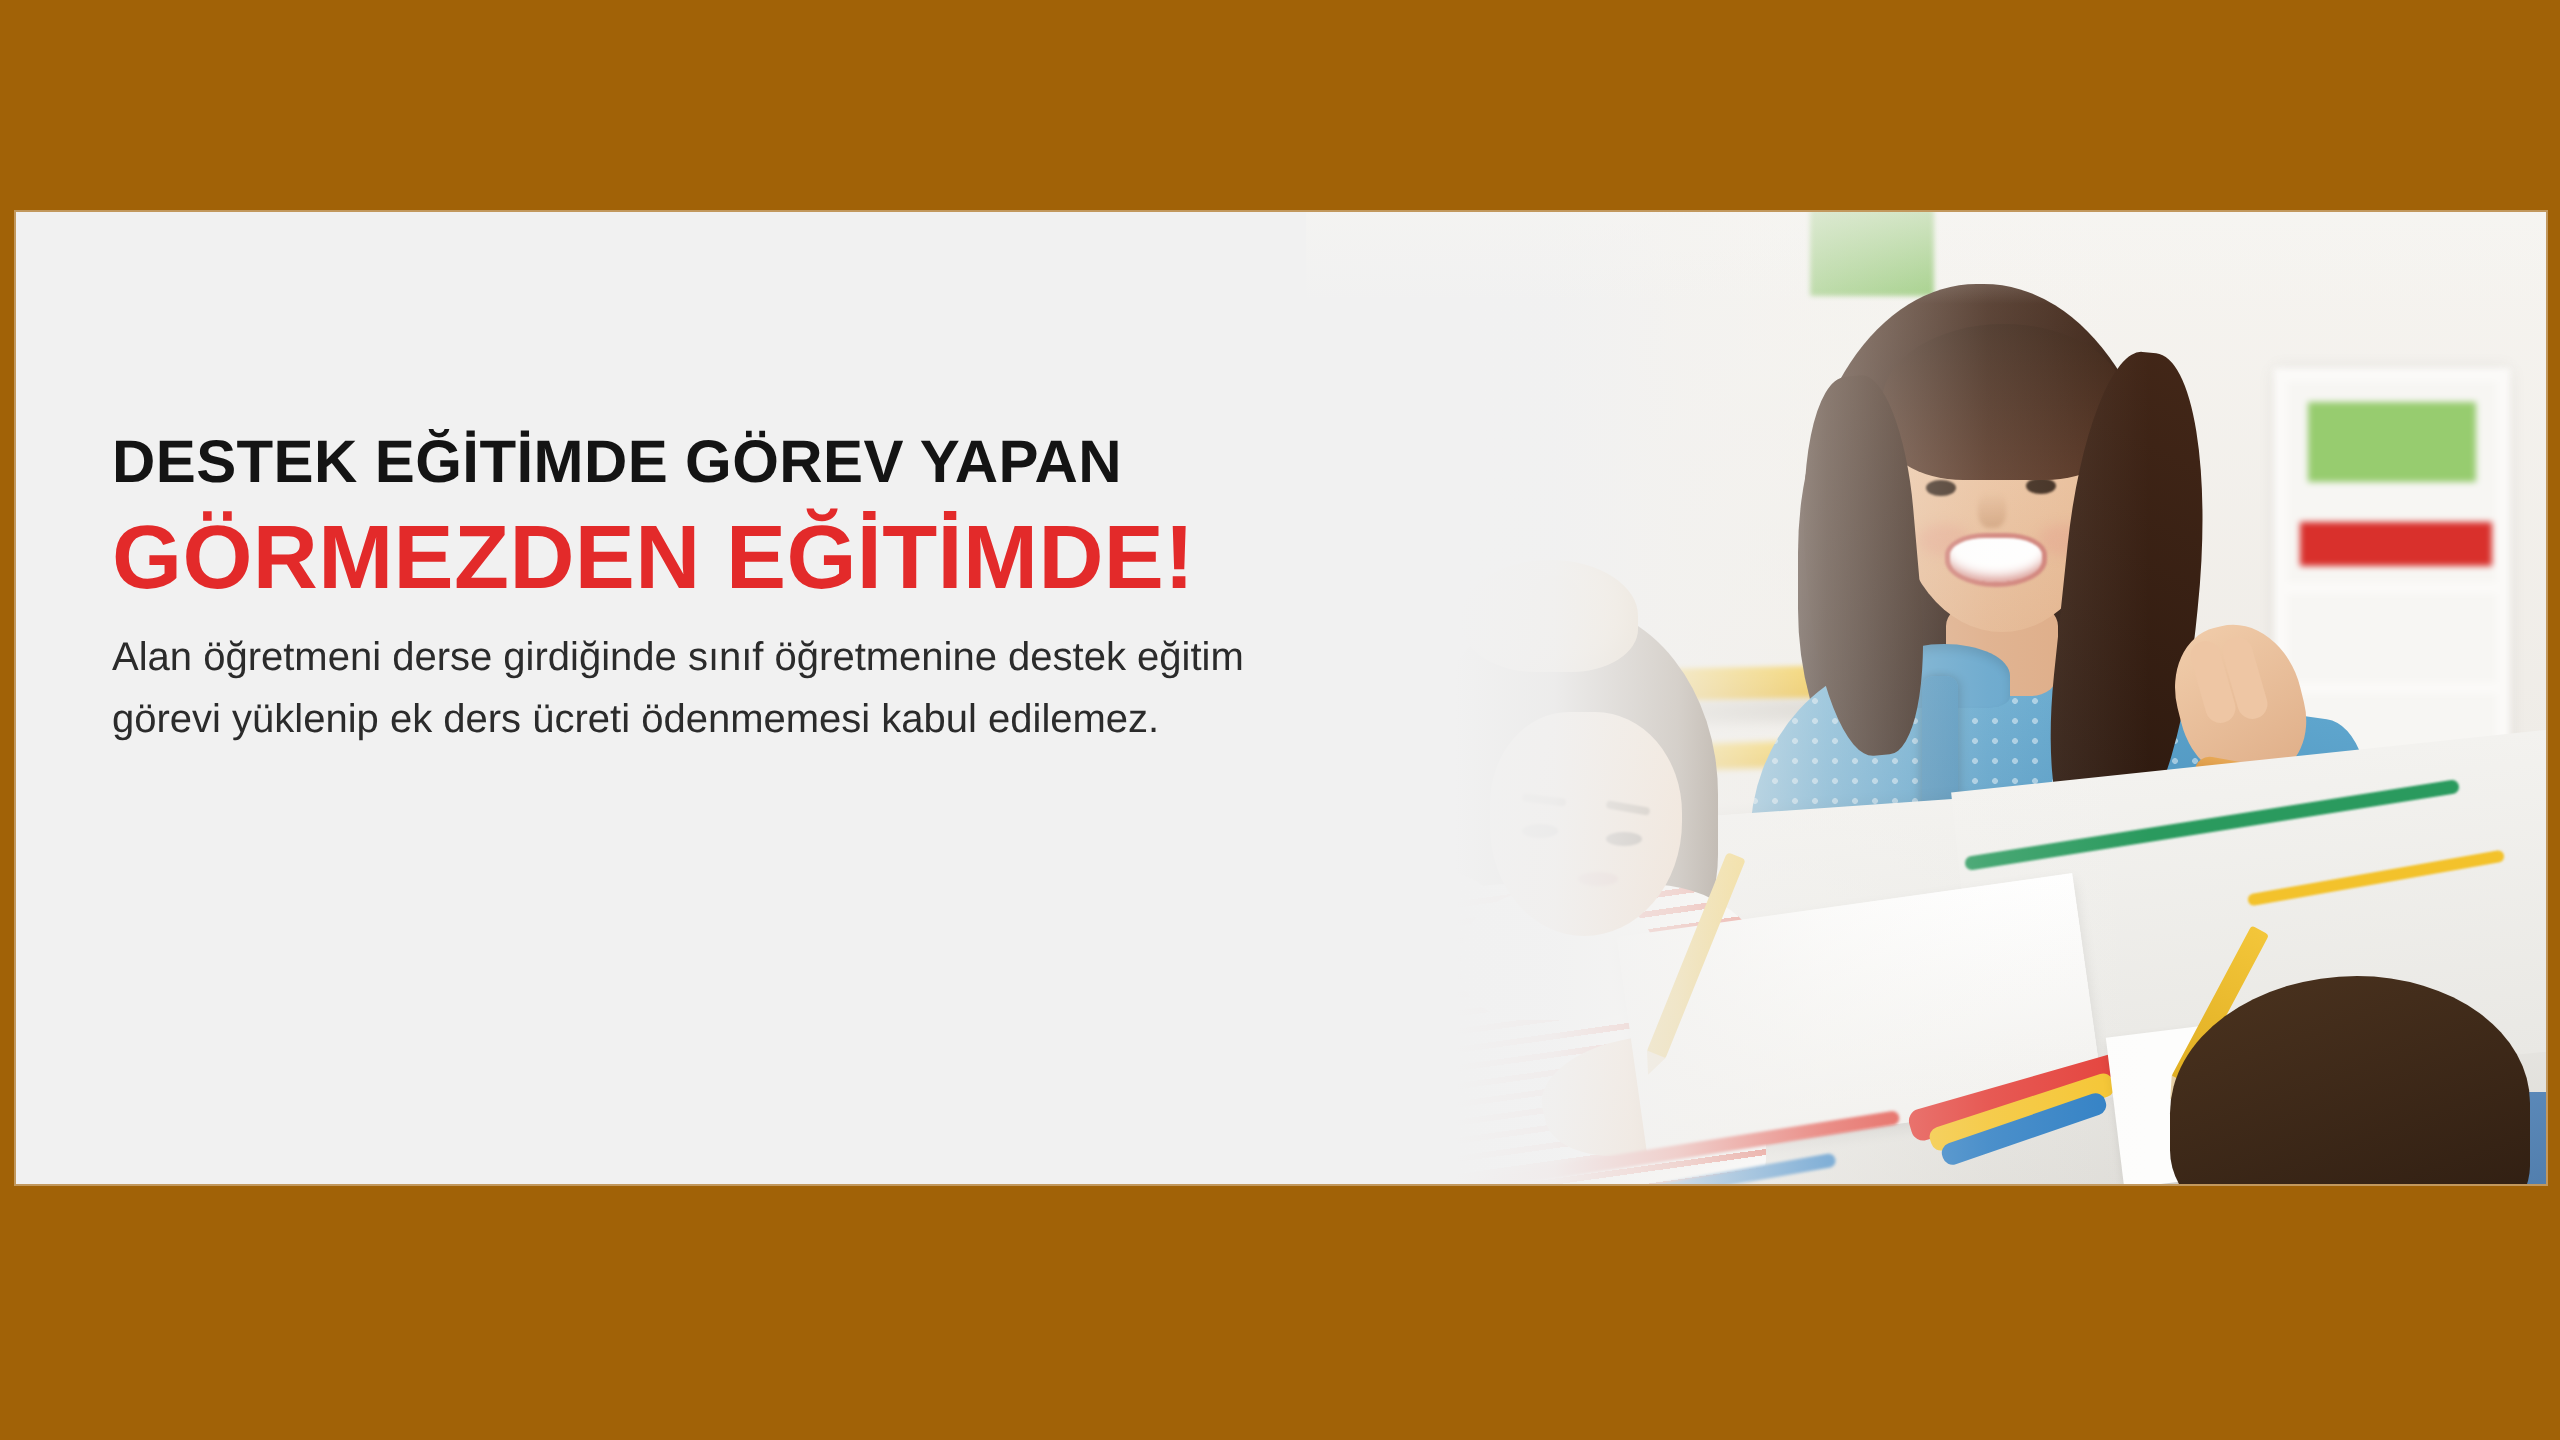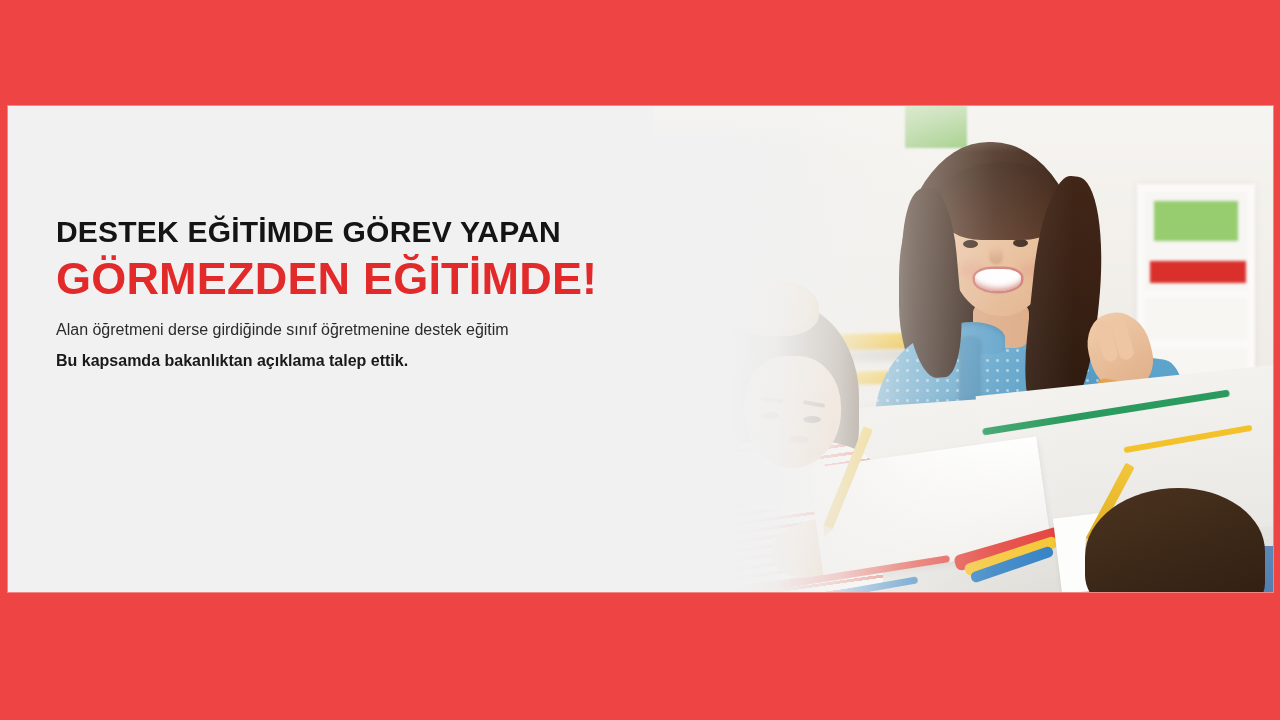--- a/index.html
+++ b/index.html
@@ -6,21 +6,21 @@
   html, body {
     width:1280px; height:720px;
     overflow:hidden;
     font-family:"Liberation Sans", sans-serif;
   }
   body { background:#1c2c4c; position:relative; }
 
   
   #frame {
     position:absolute; inset:0;
-    background:#ef4444;
+    background:#a16207;
   }
 
   
   #banner {
     position:absolute;
     left:8px; top:106px;
     width:1265px; height:486px;
     background:#f1f1f1;
     overflow:hidden;
     box-shadow:0 0 0 1px rgba(255,255,255,.35);
@@ -343,21 +343,21 @@
   .h-red {
     font-weight:bold;
     font-size:45px;
     line-height:52px;
     letter-spacing:.2px;
     color:#e32a2a;
     margin-top:3px;
     white-space:nowrap;
   }
   .p-line {
-    font-size:16px;
+    font-size:20px;
     line-height:31px;
     color:#2b2b2b;
     white-space:nowrap;
   }
   .p-wrap { margin-top:9px; }
   .p-bold { font-weight:bold; color:#1a1a1a; }
 </style>
 </head>
 <body>
 
@@ -447,18 +447,18 @@
 
       <div class="photo-fade"></div>
       <div class="photo-fade-top"></div>
     </div>
 
     <div id="copy">
       <div class="h-line">DESTEK EĞİTİMDE GÖREV YAPAN</div>
       <div class="h-red">GÖRMEZDEN EĞİTİMDE!</div>
       <div class="p-wrap">
         <div class="p-line">Alan öğretmeni derse girdiğinde sınıf öğretmenine destek eğitim</div>
-        <div class="p-line p-bold">Bu kapsamda bakanlıktan açıklama talep ettik.</div>
+        <div class="p-line">görevi yüklenip ek ders ücreti ödenmemesi kabul edilemez.</div>
       </div>
     </div>
 
   </div>
 </div>
 
 </body></html>

